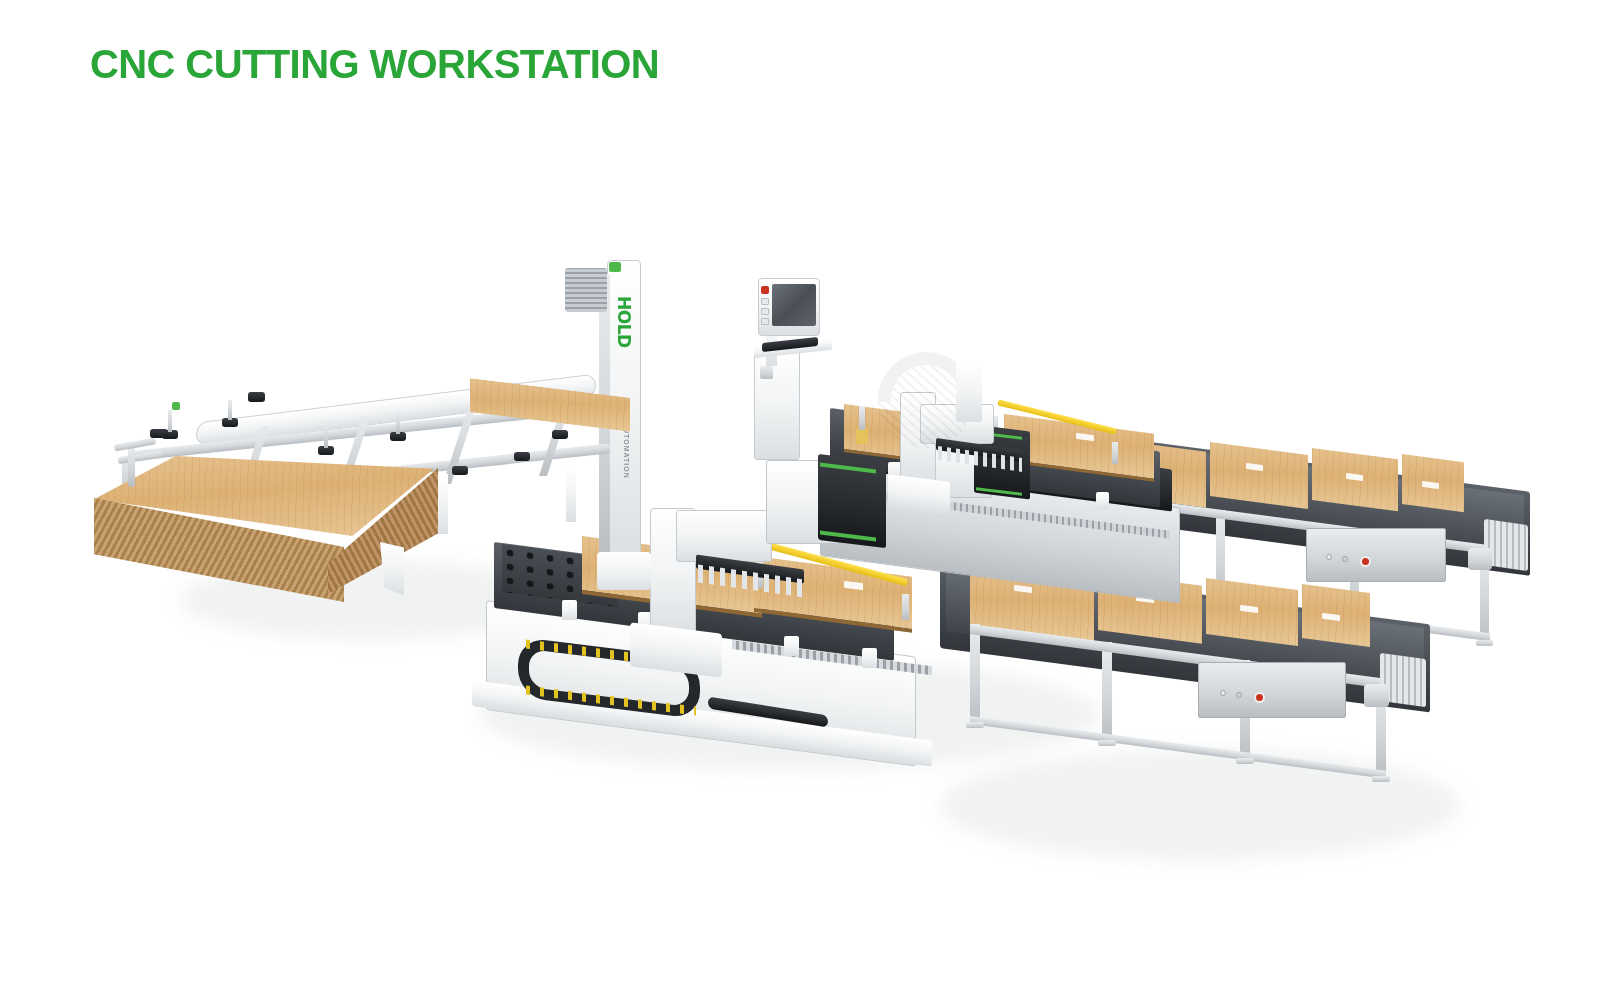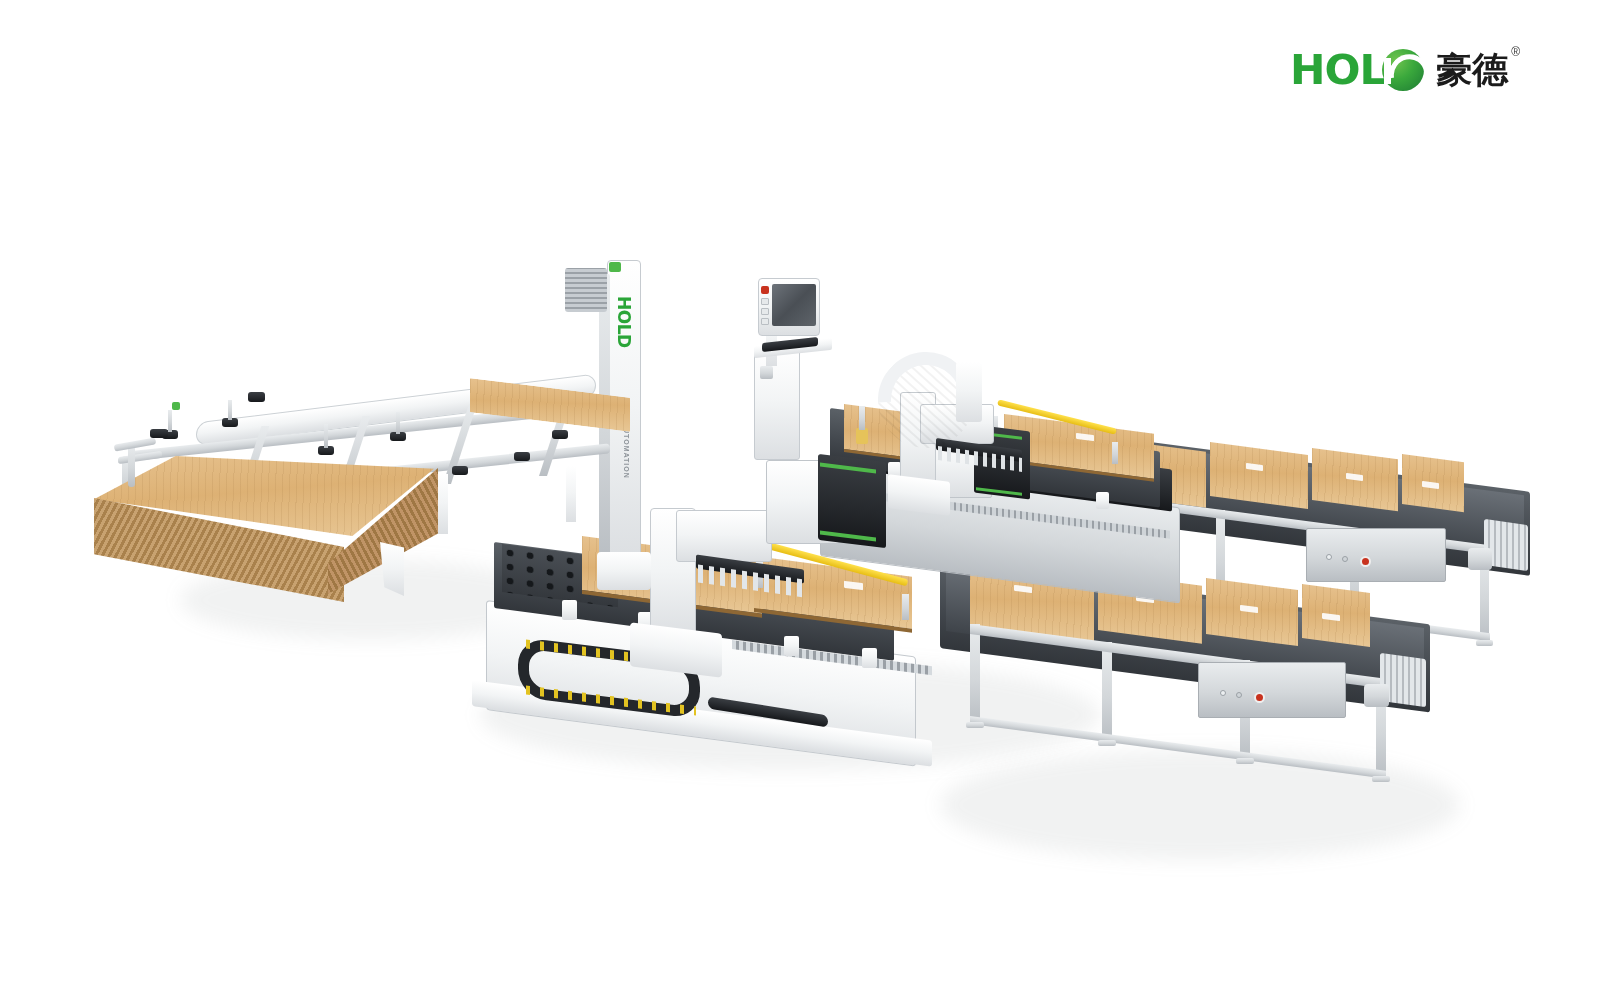--- a/index.html
+++ b/index.html
@@ -71,31 +71,22 @@
   .greenline{background:#4fb84a;}
 
   
   .sk{transform-origin:left top;}
 </style>
 </head>
 <body>
 
 <div class="page">
 
-
-  <div class="logo">
-    <span class="logo-hold">HOL</span>
-    <span class="logo-d">
-      <span class="disc"></span>
-      <span class="bar"></span>
-      <span class="swoosh"></span>
-    </span>
-    <span class="logo-cn">豪德</span>
-    <span class="logo-r">®</span>
-  </div>
+  <div class="title">CNC CUTTING WORKSTATION</div>
+
 
   <div class="stage">
 
     <div class="shadow" style="left:120px;top:330px;width:380px;height:80px;"></div>
     <div class="shadow" style="left:420px;top:430px;width:620px;height:110px;"></div>
     <div class="shadow" style="left:880px;top:520px;width:520px;height:110px;"></div>
 
     <div class="par" style="left:1000px;top:200px;width:470px;height:220px;">
 
       <div class="par dark-met sk" style="left:0;top:0;width:470px;height:84px;transform:skewY(7.5deg);border-radius:3px;"></div>

